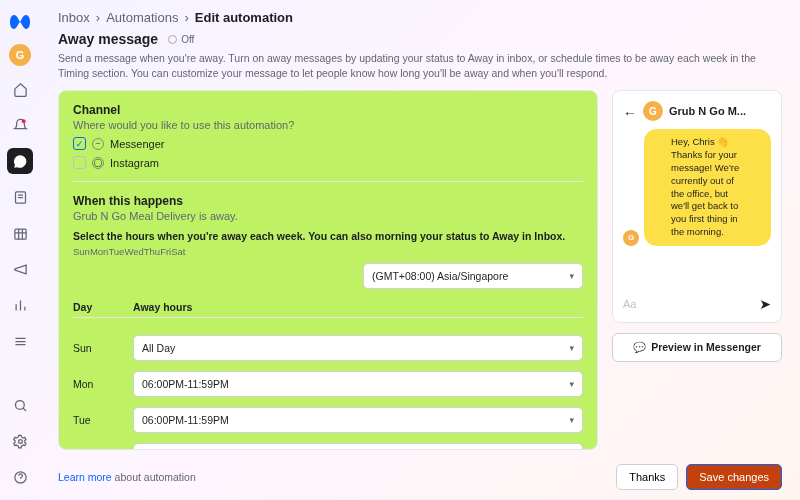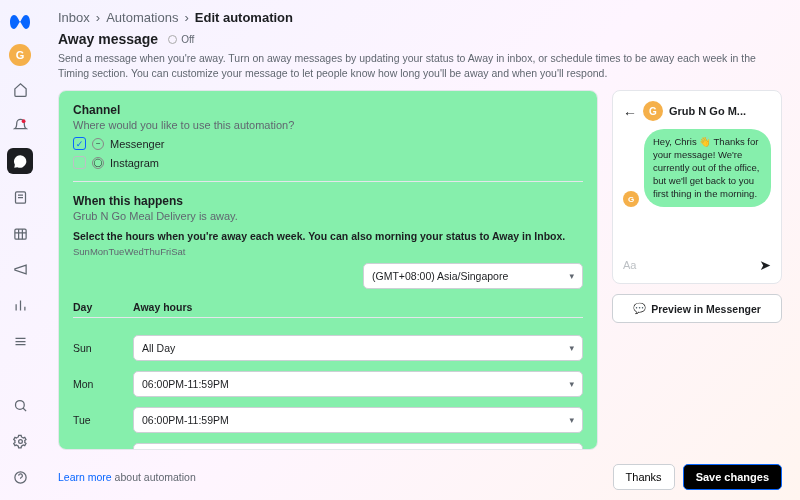--- a/index.html
+++ b/index.html
@@ -14,21 +14,21 @@
 .main{flex:1;display:flex;flex-direction:column;overflow:hidden}
 .crumbs{padding:10px 18px 6px;font-size:13px;color:#606770;display:flex;align-items:center;gap:6px}
 .crumbs .cur{font-weight:700;color:#1c1e21}
 .hdr{padding:0 18px 10px}
 .hdr .row{display:flex;align-items:center;gap:10px}
 .hdr h1{font-size:14px;font-weight:700}
 .offpill{display:flex;align-items:center;gap:4px;font-size:10px;color:#606770}
 .offpill .dot{width:9px;height:9px;border:1px solid #aaa;border-radius:50%}
 .hdr p{font-size:10.5px;color:#606770;margin-top:4px;line-height:1.4;max-width:700px}
 .body{flex:1;display:flex;gap:14px;padding:0 18px 8px;overflow:hidden}
-.card{background:#86efac;border:1px solid #e4e6eb;border-radius:8px}
+.card{background:#bef264;border:1px solid #e4e6eb;border-radius:8px}
 .left{flex:1;overflow-y:auto;padding:12px 14px}
 .sect h3{font-size:12px;font-weight:700;margin-bottom:2px}
 .sub{font-size:11px;color:#606770}
 .chk{display:flex;align-items:center;gap:6px;margin-top:6px;font-size:11px}
 .chk .box{width:13px;height:13px;border:1px solid #bcc0c4;border-radius:3px;display:flex;align-items:center;justify-content:center;font-size:9px;color:#0866ff}
 .chk .box.on{border-color:#0866ff}
 .chk .plat{width:12px;height:12px;border:1px solid #888;border-radius:50%;display:flex;align-items:center;justify-content:center;font-size:8px}
 hr{border:none;border-top:1px solid #e4e6eb;margin:12px 0}
 .select-hrs{font-size:10.5px;font-weight:600;margin:8px 0 4px}
 .dayrow{font-size:9.5px;color:#606770;margin-bottom:6px}
@@ -42,30 +42,30 @@
 .trow .dd{flex:1}
 .chev{font-size:9px;color:#606770}
 .right{width:170px;display:flex;flex-direction:column;gap:10px}
 .preview{flex:0 0 auto;padding:10px;background:#fff;border:1px solid #e4e6eb;border-radius:8px}
 .pv-hdr{display:flex;align-items:center;gap:6px;margin-bottom:8px}
 .pv-hdr .back{font-size:14px;color:#1c1e21;cursor:pointer}
 .pv-hdr .av{width:20px;height:20px;border-radius:50%;background:#f5b04a;color:#fff;display:flex;align-items:center;justify-content:center;font-size:10px;font-weight:600}
 .pv-hdr .nm{font-size:11px;font-weight:700;white-space:nowrap;overflow:hidden;text-overflow:ellipsis}
 .msgrow{display:flex;gap:5px;align-items:flex-end}
 .msgrow .av{width:16px;height:16px;border-radius:50%;background:#f5b04a;color:#fff;display:flex;align-items:center;justify-content:center;font-size:8px;font-weight:600;flex-shrink:0}
-.bubble{background:#86efac;border-radius:20px;padding:7px 9px;font-size:9.5px;line-height:1.35;color:#1c1e21}
+.bubble{background:#fde047;border-radius:13px;padding:7px 27px;font-size:9.5px;line-height:1.35;color:#1c1e21}
 .compose{display:flex;align-items:center;justify-content:space-between;margin-top:50px;color:#bcc0c4;font-size:11px}
 .compose .send{color:#1c1e21;font-size:14px}
 .pbtn{border:1px solid #ccd0d5;background:#fff;border-radius:6px;padding:7px;font-size:10.5px;font-weight:600;display:flex;align-items:center;justify-content:center;gap:5px;cursor:pointer}
 .footer{display:flex;justify-content:space-between;align-items:center;padding:6px 18px 10px}
 .learn{font-size:10.5px;color:#606770}
 .learn a{color:#0866ff;text-decoration:none}
 .fbtns{display:flex;gap:8px}
 .btn{border:1px solid #ccd0d5;background:#fff;border-radius:5px;padding:6px 12px;font-size:11px;cursor:pointer}
-.btn.primary{background:#000000;border-color:#0866ff;color:#fff;font-weight:700}
+.btn.primary{background:#c2410c;border-color:#0866ff;color:#fff;font-weight:400}
 svg{display:block}
 </style>
 </head>
 <body>
 
 <div class="app">
   <div class="rail">
     <div class="logo">
         <svg viewBox="0 0 24 24" width="24" height="24">
           <path fill="#0866ff" d="M6 5c3 0 5 5 6 8 1-3 3-8 6-8 3 0 4 4 4 7 0 3-1 7-4 7-2 0-4-4-6-8-2 4-4 8-6 8-3 0-4-4-4-7 0-3 1-7 4-7z"></path>

